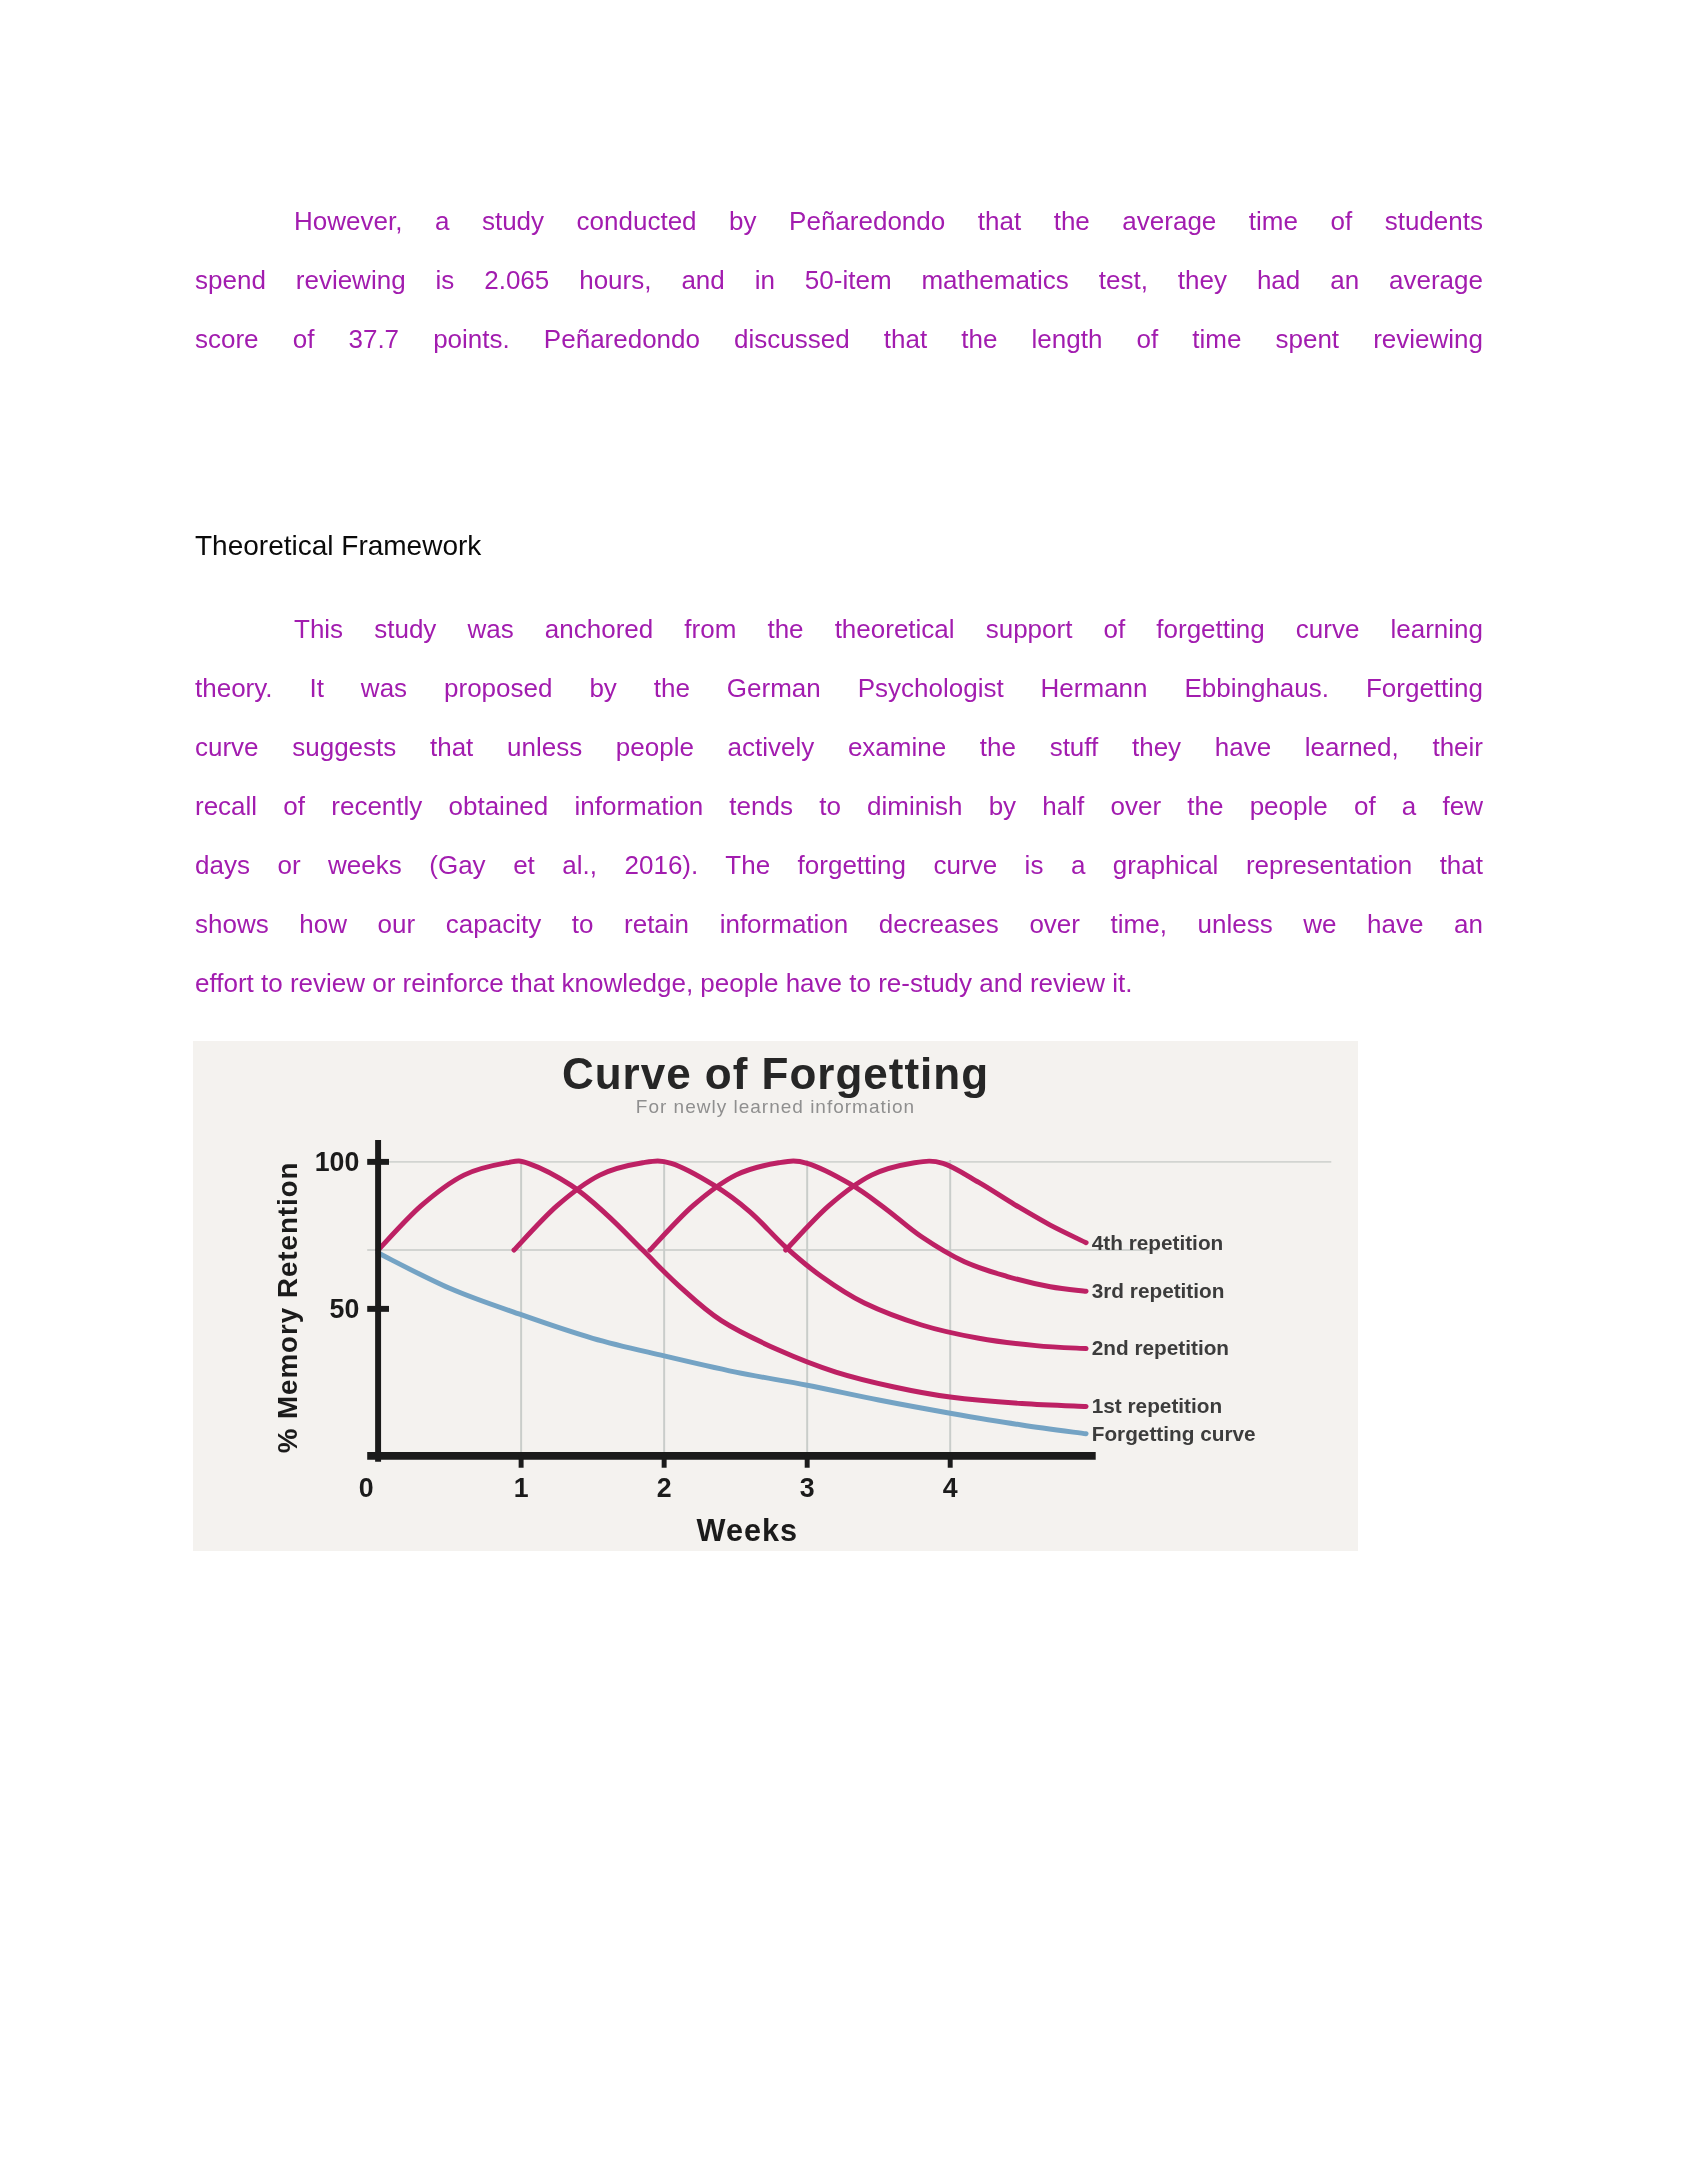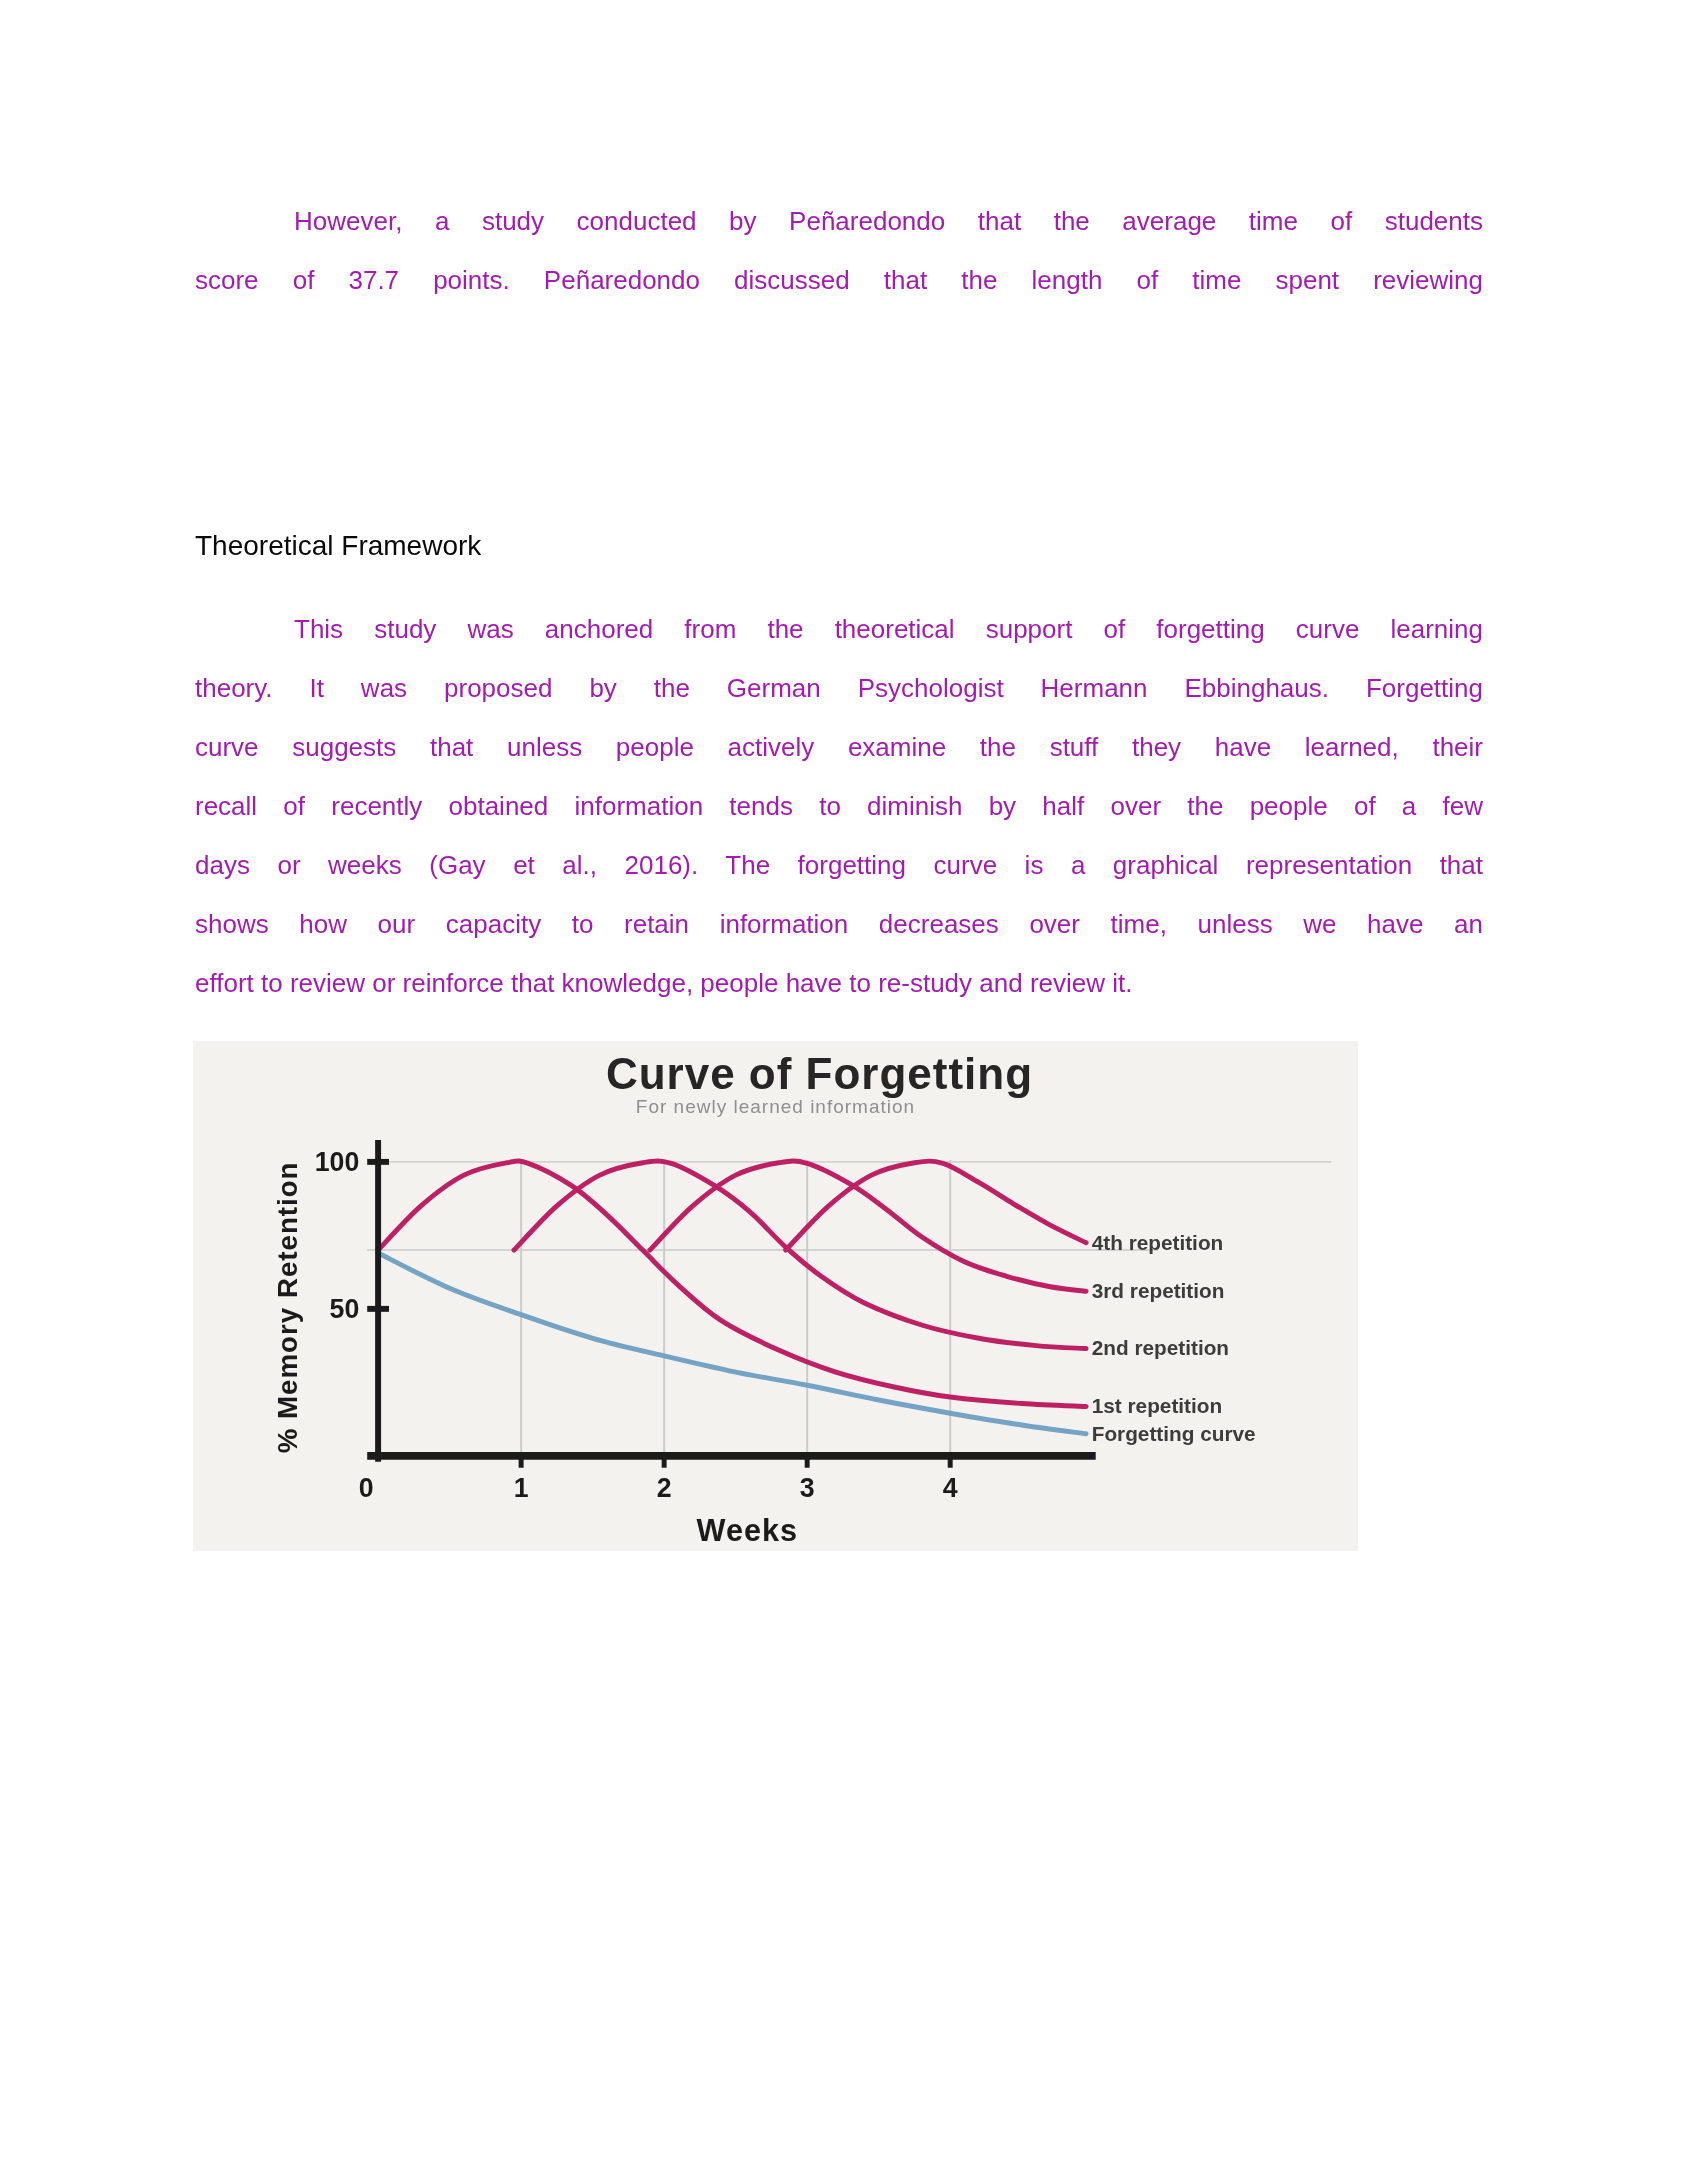--- a/index.html
+++ b/index.html
@@ -8,32 +8,33 @@
 
   .para{position:absolute;left:195px;width:1288px;font-size:26px;line-height:59px;color:#a21caf;}
   .para .line{height:59px;overflow:hidden;text-align:justify;text-align-last:justify;-moz-text-align-last:justify;}
   .para .line.indent{text-indent:99px;}
   .para .line.last{text-align:left;text-align-last:left;-moz-text-align-last:left;}
 
   .heading{position:absolute;left:195px;font-size:28px;line-height:59px;color:#0a0a0a;}
 
   .figure{position:absolute;left:193px;top:1041px;width:1165px;height:510px;background:#f4f2ef;}
   .fig-title{position:absolute;top:8px;left:0;width:100%;text-align:center;
-             font-size:44px;font-weight:bold;color:#262626;letter-spacing:1px;margin-left:44px;}
+             font-size:44px;font-weight:bold;color:#262626;letter-spacing:1px;}
   .fig-subtitle{position:absolute;top:55px;left:0;width:100%;text-align:center;
              font-size:19px;color:#8f8f8f;letter-spacing:1px;}
   .figure svg{position:absolute;left:0;top:0;}
 </style>
 </head>
 <body>
 
 <div class="page">
 
   <div class="para" style="top:192px">
       <div class="line indent">However, a study conducted by Peñaredondo that the average time of students</div>
+      <div class="line">spend reviewing is 2.065 hours, and in 50-item mathematics test, they had an average</div>
       <div class="line">score of 37.7 points. Peñaredondo discussed that the length of time spent reviewing</div>
     </div>
 
   <div class="heading" style="top:516px">Theoretical Framework</div>
 
   <div class="para" style="top:600px">
       <div class="line indent">This study was anchored from the theoretical support of forgetting curve learning</div>
       <div class="line">theory. It was proposed by the German Psychologist Hermann Ebbinghaus. Forgetting</div>
       <div class="line">curve suggests that unless people actively examine the stuff they have learned, their</div>
       <div class="line">recall of recently obtained information tends to diminish by half over the people of a few</div>

